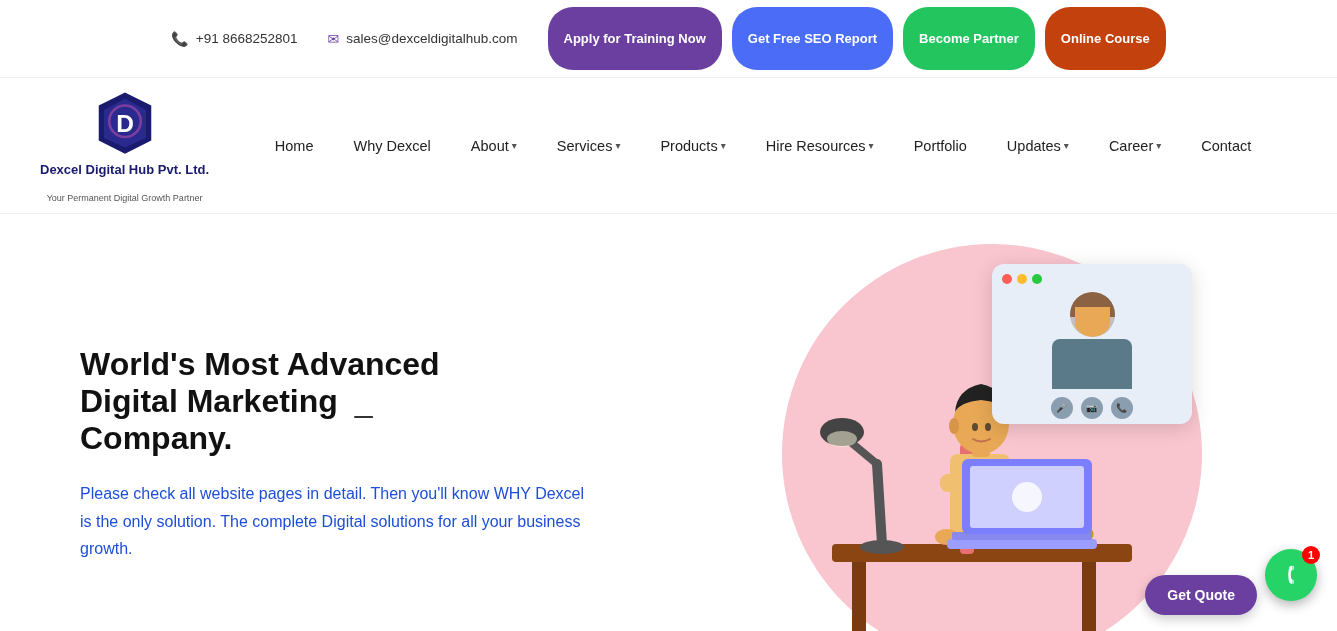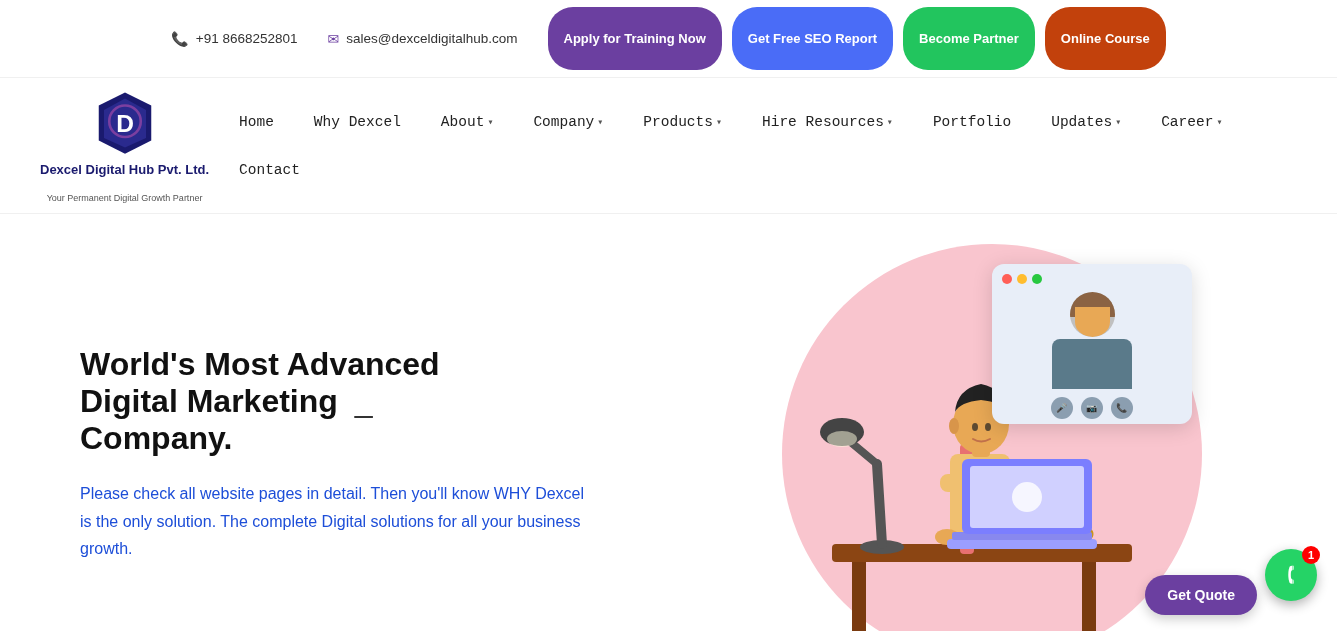--- a/index.html
+++ b/index.html
@@ -47,22 +47,22 @@
       font-size: 9px;
       color: #555;
       text-align: center;
       margin-top: 16px;
     }
     .nav-links {
       display: flex;
       align-items: center;
       gap: 20px;
       flex: 1;
+      justify-content: center;
       flex-wrap: wrap;
-      font-family: Liberation Mono, monospace;
     }
     .nav-item {
       display: flex;
       align-items: center;
       gap: 3px;
       padding: 6px 10px;
       font-size: 14.5px;
       color: #222;
       cursor: pointer;
       font-weight: 500;
@@ -335,21 +335,21 @@
     <span class="logo-tagline">Your Permanent Digital Growth Partner</span>
   </div>
   <div class="nav-links">
     <a class="nav-item">Home</a>
     <a class="nav-item">Why Dexcel</a>
     <a class="nav-item">
       <span>About</span>
       <span class="chevron">▾</span>
     </a>
     <a class="nav-item">
-      <span>Company</span>
+      <span>Services</span>
       <span class="chevron">▾</span>
     </a>
     <a class="nav-item">
       <span>Products</span>
       <span class="chevron">▾</span>
     </a>
     <a class="nav-item">
       <span>Hire Resources</span>
       <span class="chevron">▾</span>
     </a>

